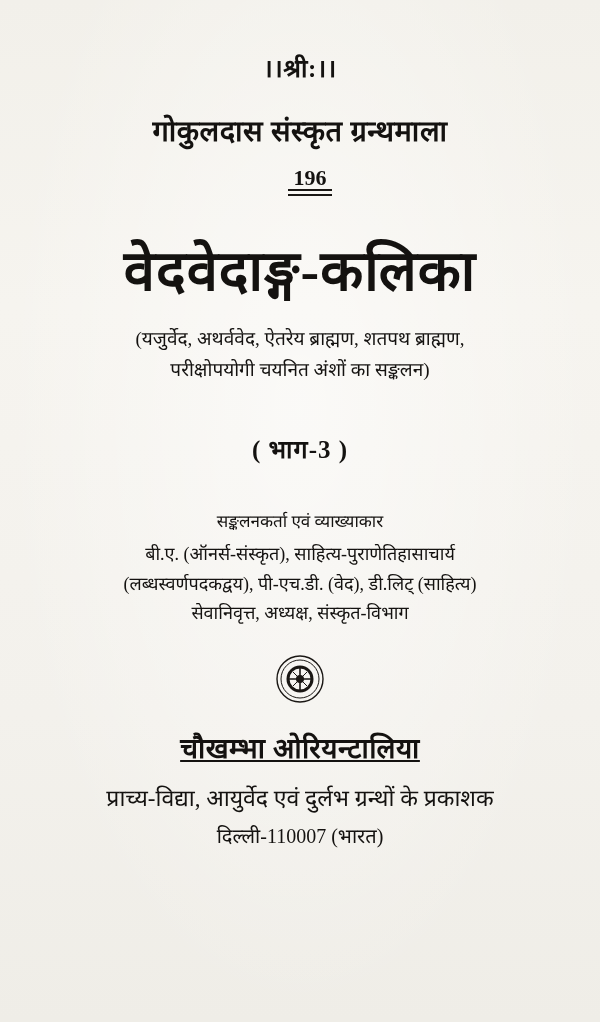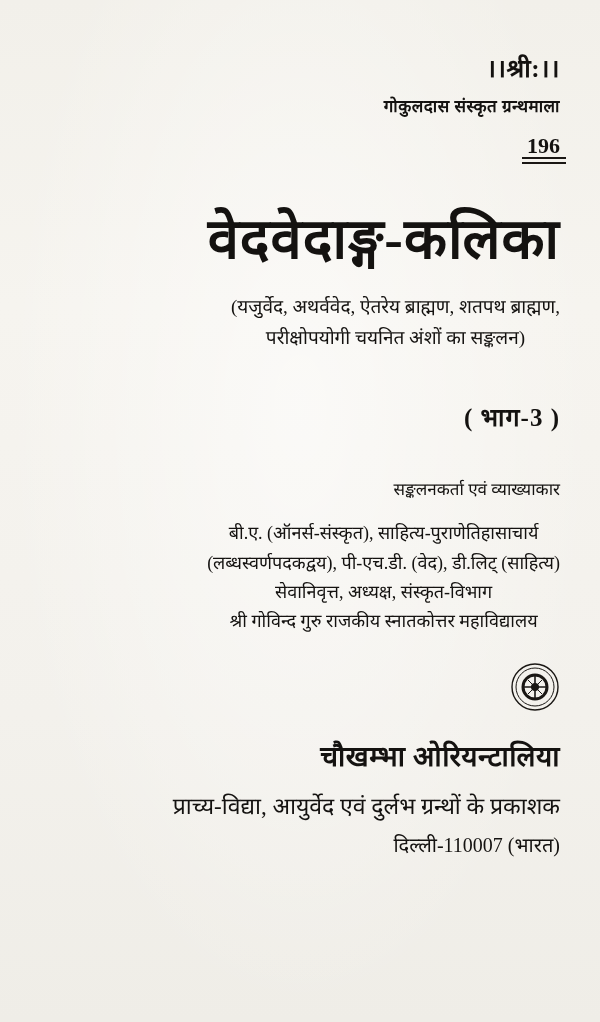--- a/index.html
+++ b/index.html
@@ -15,36 +15,36 @@
     overflow: hidden;
     position: relative;
   }
   .page {
     width: 600px;
     height: 1022px;
     box-sizing: border-box;
     padding: 40px 40px 20px 40px;
     display: flex;
     flex-direction: column;
-    align-items: flex-end;
+    align-items: center;
     text-align: center;
     position: relative;
     background:
       radial-gradient(ellipse at 50% 40%, rgba(255,255,255,0.55) 0%, rgba(244,242,237,0) 70%),
       linear-gradient(180deg, #f2f0ea 0%, #f6f4ef 30%, #f3f1ec 70%, #efedE7 100%);
   }
   .invocation {
     margin-top: 10px;
     font-size: 25px;
     font-weight: bold;
     letter-spacing: 0.5px;
   }
   .series-name {
-    margin-top: 10px;
-    font-size: 17px;
+    margin-top: 26px;
+    font-size: 29px;
     font-weight: bold;
     letter-spacing: 0.5px;
   }
   .series-number {
     margin-top: 16px;
     font-size: 22px;
     font-weight: bold;
     position: relative;
     display: inline-block;
     padding-bottom: 5px;
@@ -87,41 +87,42 @@
     margin-top: 44px;
     font-size: 17px;
   }
   .author-name {
     margin-top: 8px;
     font-size: 27px;
     font-weight: bold;
     letter-spacing: 0.5px;
   }
   .credentials {
-    margin-top: 19px;
+    margin-top: 8px;
     font-size: 18px;
     line-height: 1.62;
     max-width: 520px;
   }
   .credentials .line {
     display: block;
   }
   .emblem {
     margin-top: 26px;
     width: 50px;
     height: 50px;
   }
   .emblem svg {
     display: block;
   }
   .publisher {
     margin-top: 24px;
     font-size: 28px;
     font-weight: bold;
     letter-spacing: 0.5px;
+    text-decoration: underline;
   }
   .publisher-desc {
     margin-top: 16px;
     font-size: 23px;
     line-height: 1.5;
   }
   .publisher-address {
     margin-top: 6px;
     font-size: 20px;
   }
@@ -146,21 +147,20 @@
 
   <div class="volume">( भाग-3 )</div>
 
   <div class="compiler-role">सङ्कलनकर्ता एवं व्याख्याकार</div>
 
 
   <div class="credentials">
     <span class="line">बी.ए. (ऑनर्स-संस्कृत), साहित्य-पुराणेतिहासाचार्य</span>
     <span class="line">(लब्धस्वर्णपदकद्वय), पी-एच.डी. (वेद), डी.लिट् (साहित्य)</span>
     <span class="line">सेवानिवृत्त, अध्यक्ष, संस्कृत-विभाग</span>
-    <span class="line">श्री गोविन्द गुरु राजकीय स्नातकोत्तर महाविद्यालय</span>
   </div>
 
   <div class="emblem">
     <svg width="50" height="50" viewBox="0 0 50 50" aria-hidden="true">
       <circle cx="25" cy="25" r="23" fill="none" stroke="#1a1714" stroke-width="1.4"></circle>
       <circle cx="25" cy="25" r="19" fill="none" stroke="#1a1714" stroke-width="1"></circle>
       <circle cx="25" cy="25" r="12" fill="none" stroke="#1a1714" stroke-width="3"></circle>
       <path d="M25 14 L25 36 M14 25 L36 25" stroke="#1a1714" stroke-width="1.6"></path>
       <path d="M18 18 L32 32 M32 18 L18 32" stroke="#1a1714" stroke-width="1"></path>
       <circle cx="25" cy="25" r="4" fill="#1a1714"></circle>

